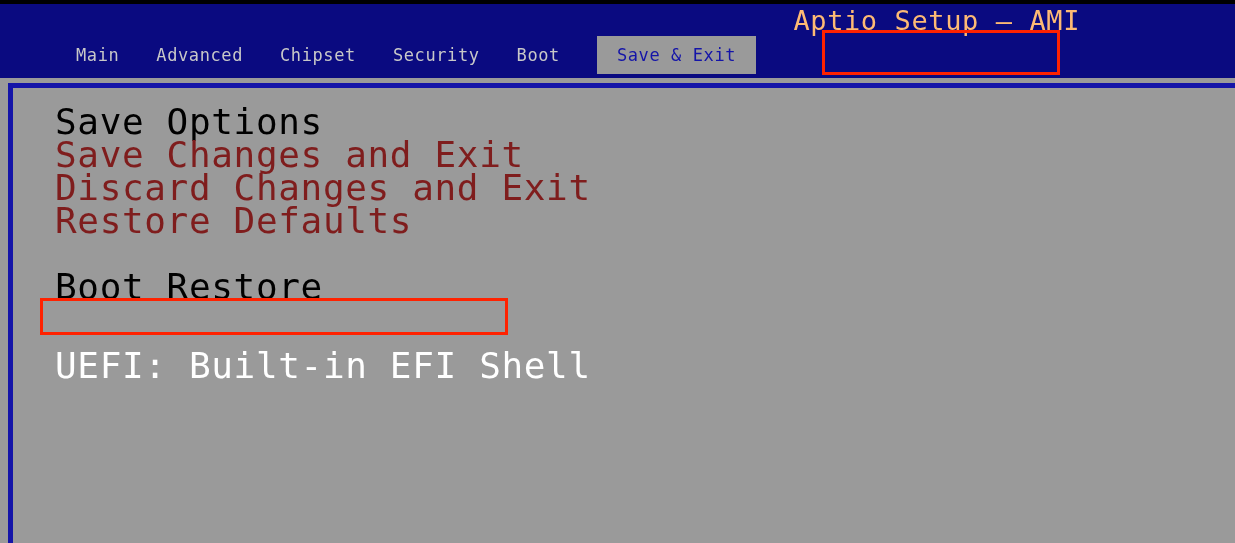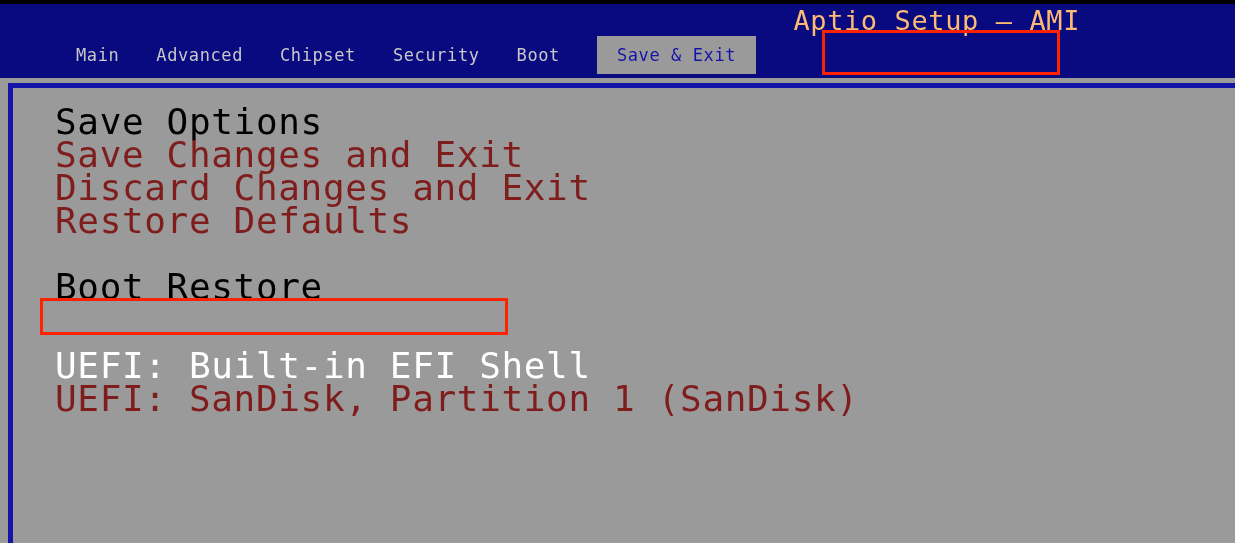--- a/index.html
+++ b/index.html
@@ -157,19 +157,18 @@
   <div class="content">
     <div class="line heading">Save Options</div>
     <div class="line item">Save Changes and Exit</div>
     <div class="line item">Discard Changes and Exit</div>
     <div class="line item">Restore Defaults</div>
 
     <div class="line blank"></div>
 
     <div class="line heading">Boot Restore</div>
     <div class="line item-highlight">UEFI: Built-in EFI Shell</div>
-    <div class="line item">UEFI: SanDisk, Partition 1 (SanDisk)</div>
   </div>
 
   <div class="annot" id="annot-tab"></div>
   <div class="annot" id="annot-shell"></div>
 
 </div>
 
 </body></html>

